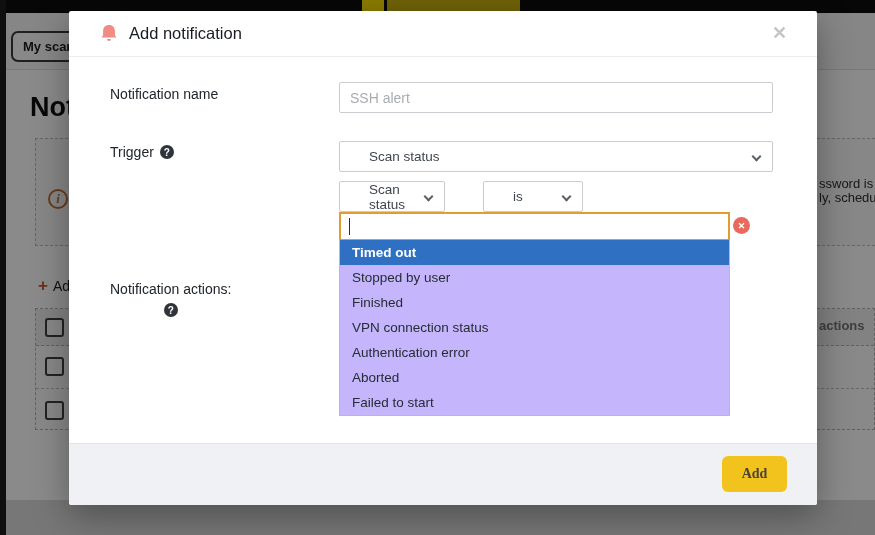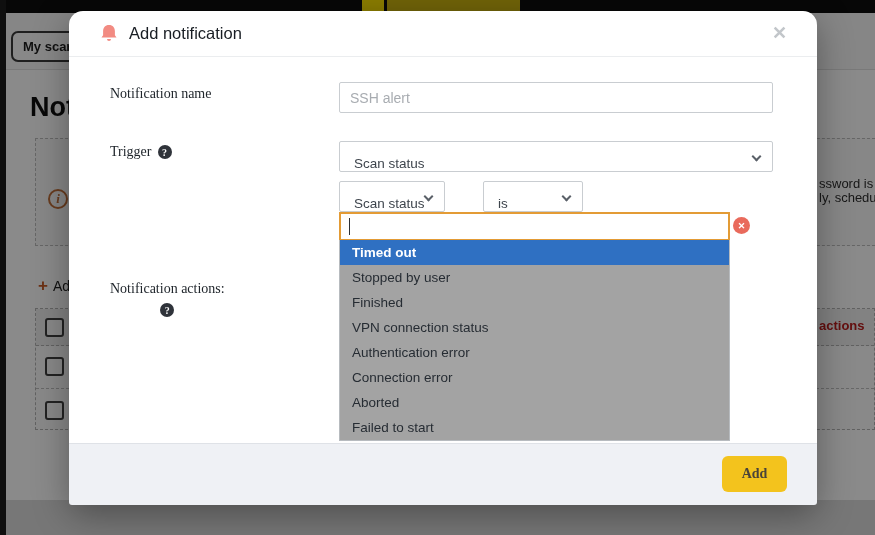--- a/index.html
+++ b/index.html
@@ -26,59 +26,59 @@
   .info-frag1 { position:absolute; left:783px; top:37px; font-size:13px; color:#2e2e2e; white-space:nowrap; }
   .info-frag2 { position:absolute; left:783px; top:51px; font-size:13px; color:#2e2e2e; white-space:nowrap; }
   .add-link { position:absolute; left:38px; top:278px; font-size:14px; color:#222; display:flex; gap:5px; align-items:center; }
   .plus-glyph { color:#c75b28; font-weight:bold; font-size:17px; line-height:14px; }
   .bg-table { position:absolute; left:35px; top:308px; width:840px; height:122px;
               border:1px dashed #b3b3b3; background:#fdfdfd; }
   .bg-thead { position:absolute; left:0; top:0; width:100%; height:37px; background:#f1f1f1; border-bottom:1px dashed #b3b3b3; }
   .bg-row1 { position:absolute; left:0; top:37px; width:100%; height:43px; border-bottom:1px dashed #c0c0c0; }
   .bg-row2 { position:absolute; left:0; top:80px; width:100%; height:40px; }
   .cbx { position:absolute; left:9px; width:19px; height:19px; border:2px solid #3f3f3f; border-radius:3px; background:#fcfcfc; }
-  .actions-h { position:absolute; left:783px; top:9px; font-size:13px; font-weight:bold; color:#b91c1c; }
+  .actions-h { position:absolute; left:783px; top:9px; font-size:13px; font-weight:bold; color:#737373; }
   .page-footband { position:absolute; left:6px; top:500px; width:869px; height:35px; background:#dcdcdc; }
 
   
   .overlay { position:absolute; inset:0; background:rgba(0,0,0,0.46); }
 
   
   .modal { position:absolute; left:69px; top:11px; width:748px; height:494px; background:#ffffff;
-           border-radius:14px; box-shadow:0 10px 35px rgba(0,0,0,0.35); }
+           border-radius:2px; box-shadow:0 10px 35px rgba(0,0,0,0.35); }
   .m-header { position:absolute; left:0; top:0; width:100%; height:46px; border-bottom:1px solid #ebedef;
               display:flex; align-items:center; }
   .bell { position:absolute; left:30px; top:13px; width:20px; height:20px; }
   .m-title { position:absolute; left:60px; top:13px; font-size:16.5px; color:#181d23; }
   .m-close { position:absolute; right:30px; top:12px; font-size:18px; font-weight:bold; color:#c2c6ca; cursor:pointer; line-height:20px; }
 
-  .f-label { position:absolute; font-size:14px; color:#20262c; display:flex; align-items:center; gap:6px;font-family:Liberation Serif, serif; }
+  .f-label { position:absolute; font-size:14px; color:#20262c; display:flex; align-items:center; gap:6px; }
   .qicon { width:14px; height:14px; border-radius:50%; background:#2f333a; color:#fff; font-size:10px;
            font-weight:bold; display:inline-flex; align-items:center; justify-content:center; }
 
   .text-input { position:absolute; left:270px; top:71px; width:434px; height:31px; border:1px solid #c9cdd1;
                 border-radius:2px; padding:8px 10px; font-size:14px; color:#333; font-family:"Liberation Sans", sans-serif; }
   .text-input::placeholder { color:#a8acb1; }
 
   .sel { position:absolute; height:31px; border:1px solid #c9cdd1; border-radius:2px; background:#fff;
-         display:flex; align-items:flex-end; padding:0 14px; font-size:13.5px; color:#3e454d; cursor:pointer; }
+         display:flex; align-items:center; padding:0 29px; font-size:13.5px; color:#3e454d; cursor:pointer; }
   .sel .chev { position:absolute; right:12px; top:11px; width:7px; height:7px;
                border-right:2px solid #5a6068; border-bottom:2px solid #5a6068; transform:rotate(45deg); }
   .sel-big { left:270px; top:130px; width:434px; }
   .sel-s1  { left:270px; top:170px; width:106px; }
   .sel-s2  { left:386px; top:170px; width:100px;margin-left:28px; }
 
   .combo { position:absolute; left:270px; top:201px; width:391px; height:29px; background:#fff;
            border:2px solid #e39b35; display:flex; align-items:center; padding:0 8px; }
   .caret { width:1px; height:17px; background:#2b2f35; }
   .del-icon { position:absolute; left:664px; top:206px; width:17px; height:17px; border-radius:50%;
               background:#e96a5c; color:#fff; font-size:9px; font-weight:bold;
               display:flex; align-items:center; justify-content:center; cursor:pointer; }
 
-  .listbox { position:absolute; left:270px; top:229px; width:391px; background:#a3a3a3;
+  .listbox { position:absolute; left:270px; top:229px; width:391px; background:#c4b5fd;
              border:1px solid #b7bbbf; border-top:none; }
   .opt { height:25px; display:flex; align-items:center; padding-left:12px; font-size:13.5px; color:#262c33; cursor:pointer; }
   .opt.selected { background:#2f70c2; color:#fff; font-weight:bold; }
 
   .m-footer { position:absolute; left:0; top:432px; width:100%; height:62px; background:#eff1f5;
               border-top:1px solid #dfe2e7; border-radius:0 0 3px 3px; }
   .add-btn { position:absolute; right:30px; top:12px; width:65px; height:36px; background:#f3c31d;
              border:none; border-radius:6px; font-size:14px; font-weight:bold; color:#49433a;
              font-family:Liberation Serif, serif; cursor:pointer; }
 </style>
@@ -166,21 +166,20 @@
       <span class="caret"></span>
     </div>
     <div class="del-icon" style="background: rgb(233, 106, 92);">✕</div>
 
     <div class="listbox">
       <div class="opt selected" style="background: rgb(47, 112, 194);">Timed out</div>
       <div class="opt">Stopped by user</div>
       <div class="opt">Finished</div>
       <div class="opt">VPN connection status</div>
       <div class="opt">Authentication error</div>
-      <div class="opt">Connection error</div>
       <div class="opt">Aborted</div>
       <div class="opt">Failed to start</div>
     </div>
 
     <div class="f-label" style="left:41px; top:270px;flex-direction:column;">
       <span>Notification actions:</span>
       <span class="qicon">?</span>
     </div>
 
     <div class="m-footer">

